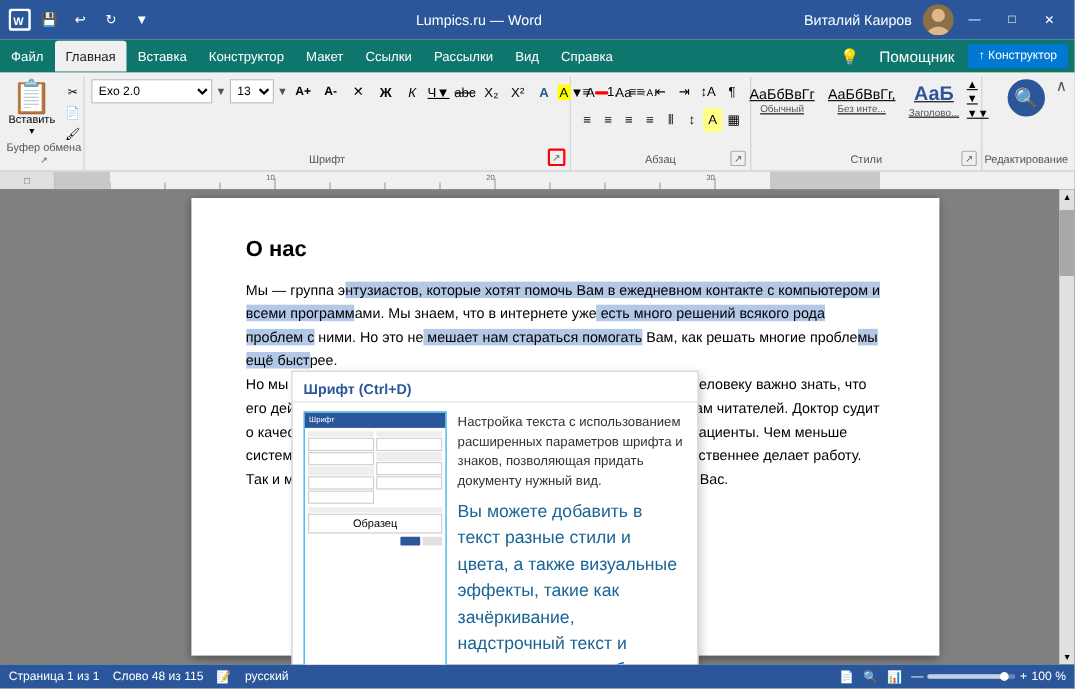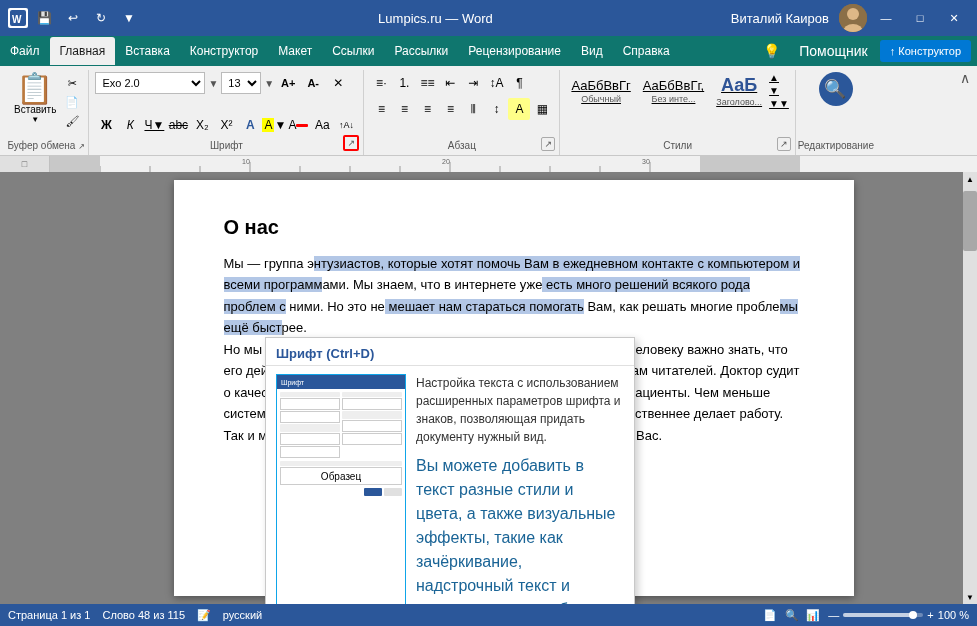--- a/index.html
+++ b/index.html
@@ -223,21 +223,20 @@
 </div>
 
 <div class="ribbon-tabs-row">
   <div class="rtab">Файл</div>
   <div class="rtab active">Главная</div>
   <div class="rtab">Вставка</div>
   <div class="rtab">Конструктор</div>
   <div class="rtab">Макет</div>
   <div class="rtab">Ссылки</div>
   <div class="rtab">Рассылки</div>
-  <div class="rtab">Рецензирование</div>
   <div class="rtab">Вид</div>
   <div class="rtab">Справка</div>
   <div style="margin-left:auto; display:flex; align-items:center; gap:6px; padding-right:6px;">
     <span class="help-icon">💡</span>
     <span class="help-icon" style="font-size:14px;">Помощник</span>
     <button class="share-btn">↑ Конструктор</button>
   </div>
 </div>
 
 <div class="ribbon-body">
@@ -254,21 +253,21 @@
         <div class="small-btn">📄</div>
         <div class="small-btn">🖌</div>
       </div>
     </div>
     <span class="ribbon-group-label">
       Буфер обмена <span style="font-size:8px; cursor:pointer;">↗</span>
     </span>
   </div>
 
   <div class="ribbon-group font-group" style="min-width:175px; position:relative;">
-    <div style="display:flex; flex-direction:column; gap:18px; padding-bottom:16px; width:100%;">
+    <div style="display:flex; flex-direction:row; gap:3px; padding-bottom:16px; width:100%;">
       <div class="font-row">
         <select class="font-select">
           <option>Exo 2.0</option>
         </select>
         <span style="font-size:10px; color:#555;">▼</span>
         <select class="size-select">
           <option>13</option>
         </select>
         <span style="font-size:10px; color:#555;">▼</span>
         <div class="icon-btn" style="font-size:11px; font-weight:bold;">A+</div>

